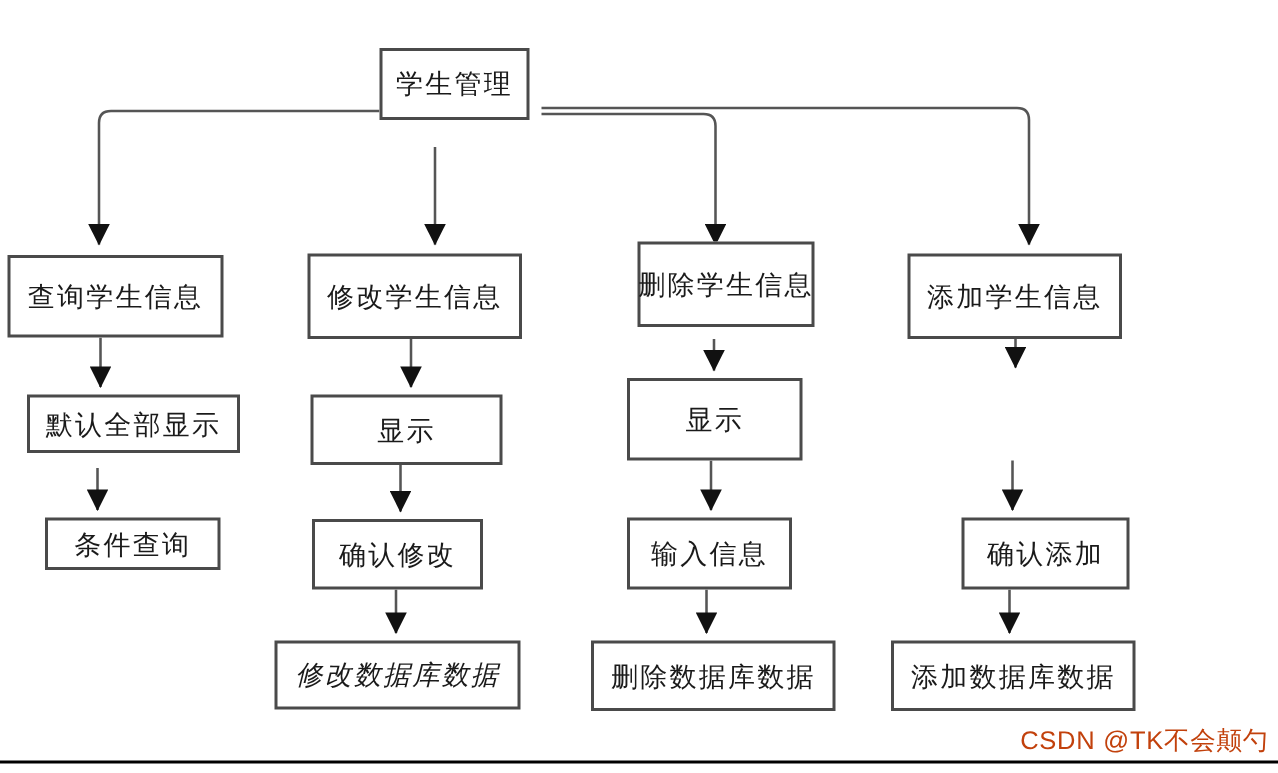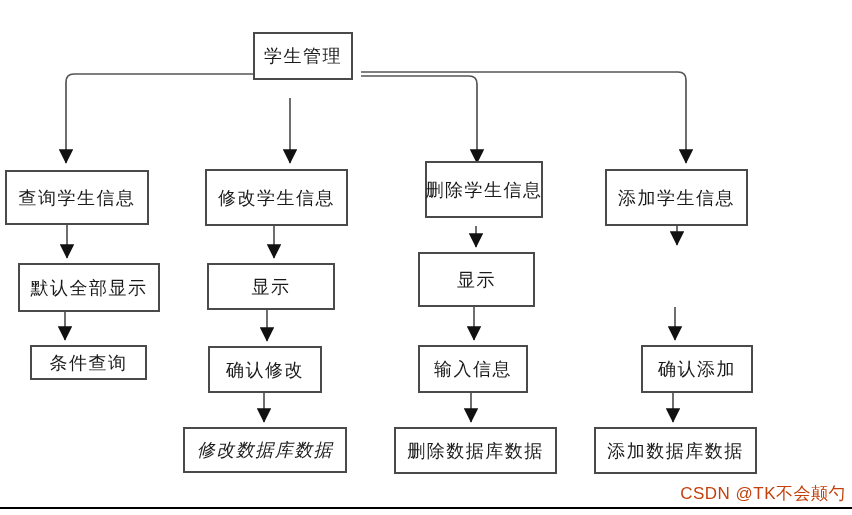--- a/index.html
+++ b/index.html
@@ -77,21 +77,21 @@
 
       <path d="M677,226 L677,245" marker-end="url(#arrow)"></path>
       <path d="M675,307 L675,340" marker-end="url(#arrow)"></path>
       <path d="M673,393 L673,422" marker-end="url(#arrow)"></path>
     </g>
   </svg>
 
   <div class="node" style="left:253px; top:32px; width:100px; height:48px;">学生管理</div>
 
   <div class="node" style="left:5px; top:170px; width:144px; height:55px;">查询学生信息</div>
-  <div class="node" style="left:18px; top:263px; width:142px; height:49px;">默认全部显示</div>
+  <div class="node" style="left:18px; top:263px; width:142px; height:39px;">默认全部显示</div>
   <div class="node" style="left:30px; top:345px; width:117px; height:35px;font-family:Liberation Serif, serif;">条件查询</div>
 
   <div class="node" style="left:205px; top:169px; width:143px; height:57px;">修改学生信息</div>
   <div class="node" style="left:207px; top:263px; width:128px; height:47px;">显示</div>
   <div class="node" style="left:208px; top:346px; width:114px; height:47px;">确认修改</div>
   <div class="node" style="left:183px; top:427px; width:164px; height:46px;font-style:italic;">修改数据库数据</div>
 
   <div class="node" style="left:405px; top:161px; width:118px; height:57px;margin-left:20px;">删除学生信息</div>
   <div class="node" style="left:418px; top:252px; width:117px; height:55px;">显示</div>
   <div class="node" style="left:418px; top:345px; width:110px; height:48px;">输入信息</div>

